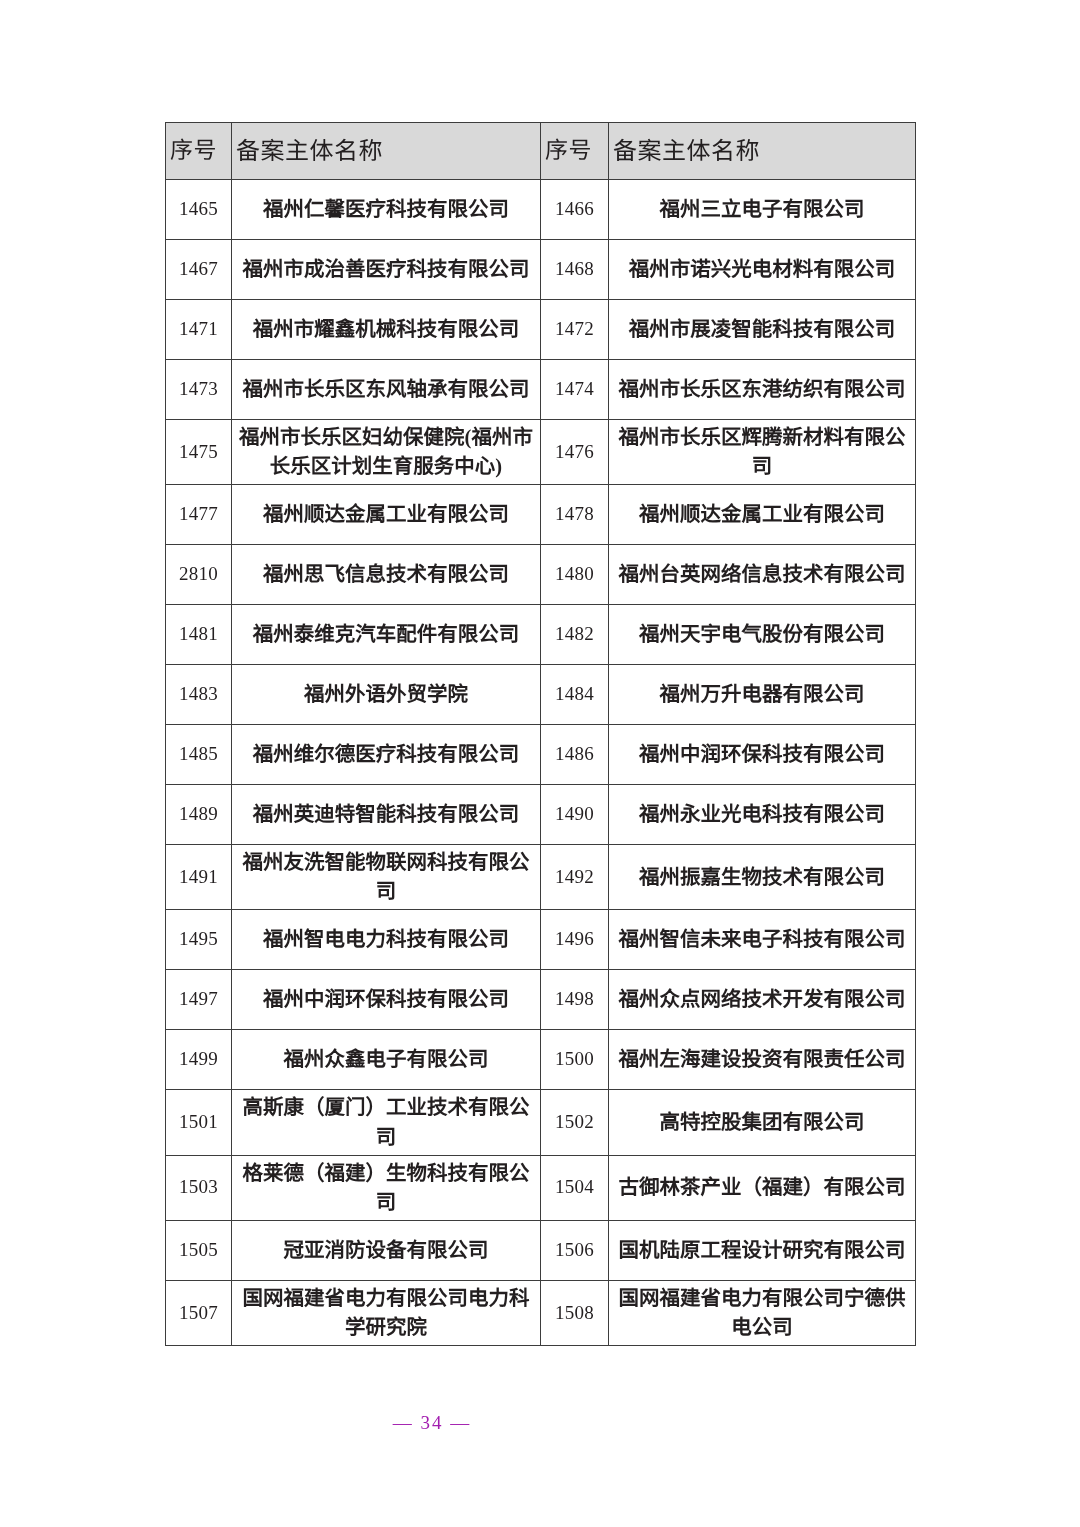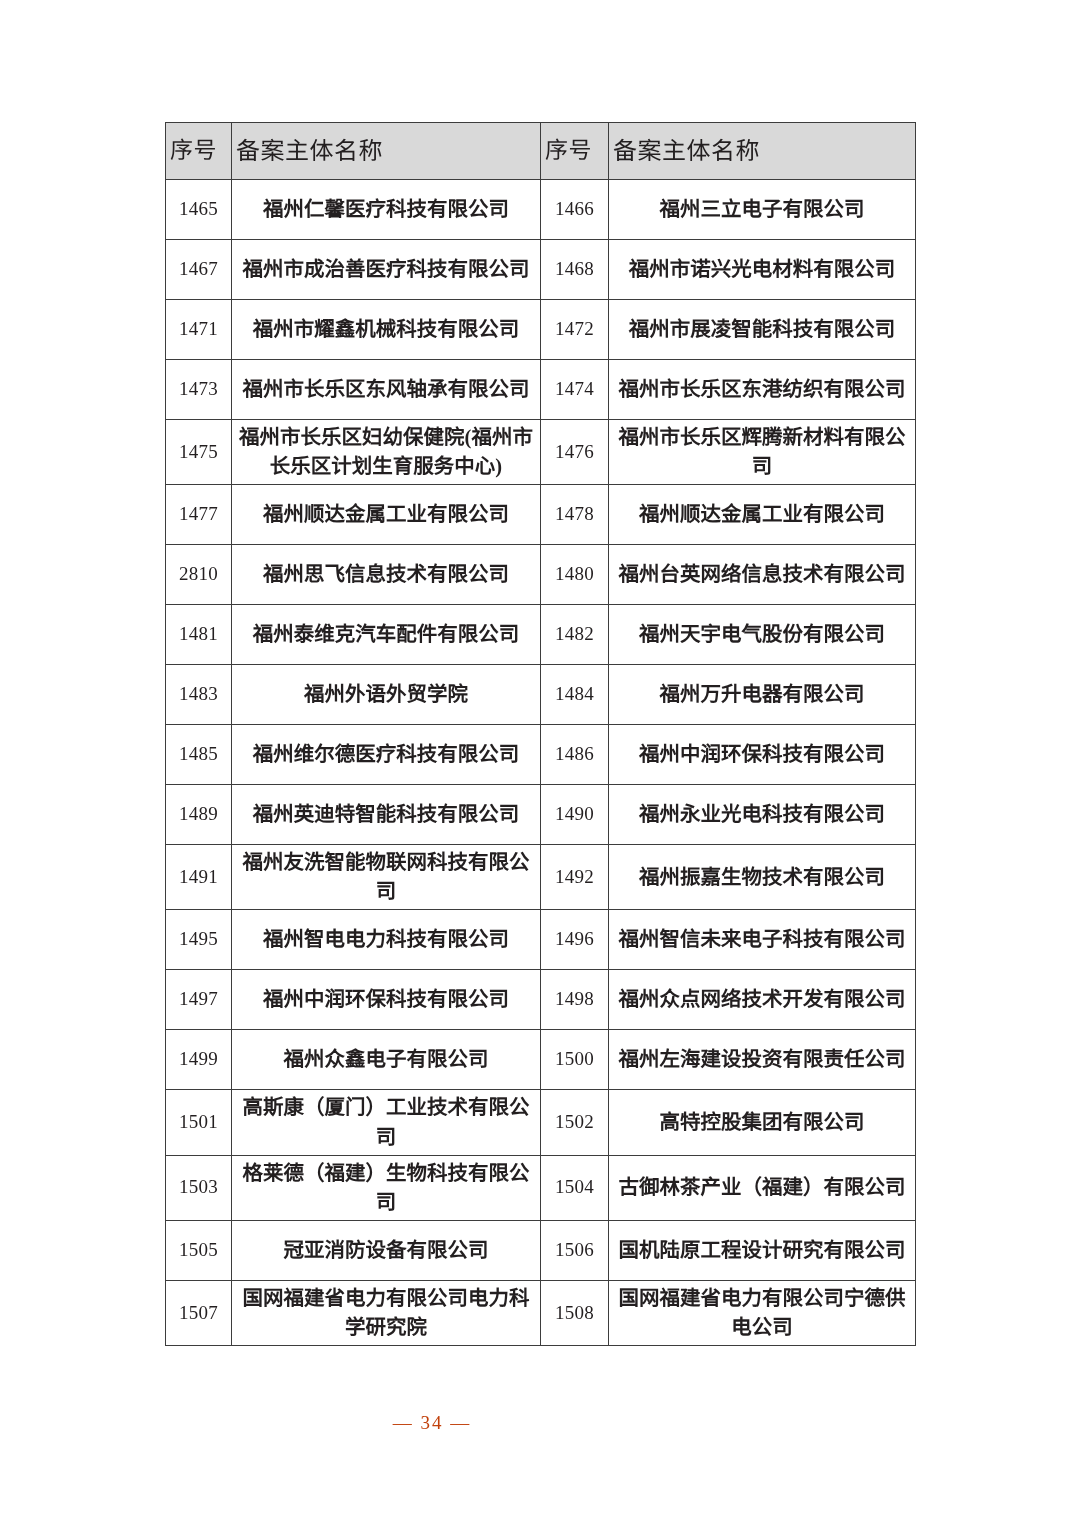--- a/index.html
+++ b/index.html
@@ -78,21 +78,21 @@
     padding: 3px 2px;
   }
   .footer {
     position: absolute;
     left: 0;
     top: 1412px;
     width: 864px;
     text-align: center;
     font-size: 19px;
     letter-spacing: 2px;
-    color: #c2410c;
+    color: #a21caf;
     font-family: "Liberation Serif", "DejaVu Serif", serif;
   }
 </style>
 </head>
 <body>
 
 <div class="page">
 
   <div class="table-wrap">
     <table class="registry">

